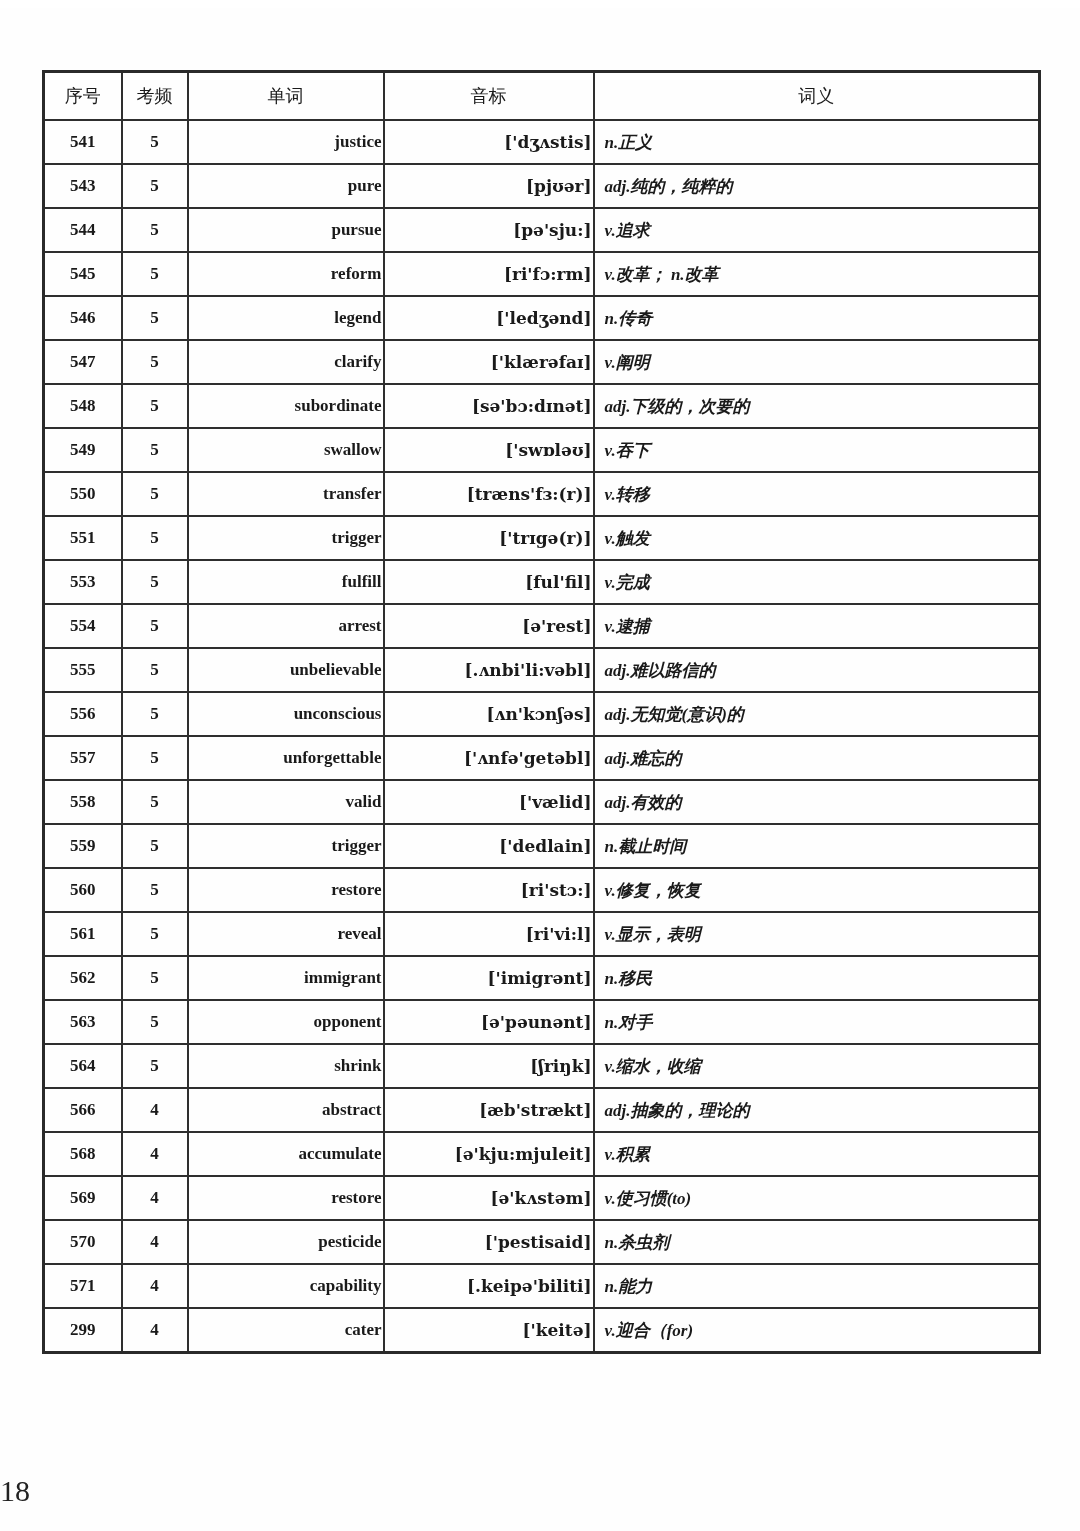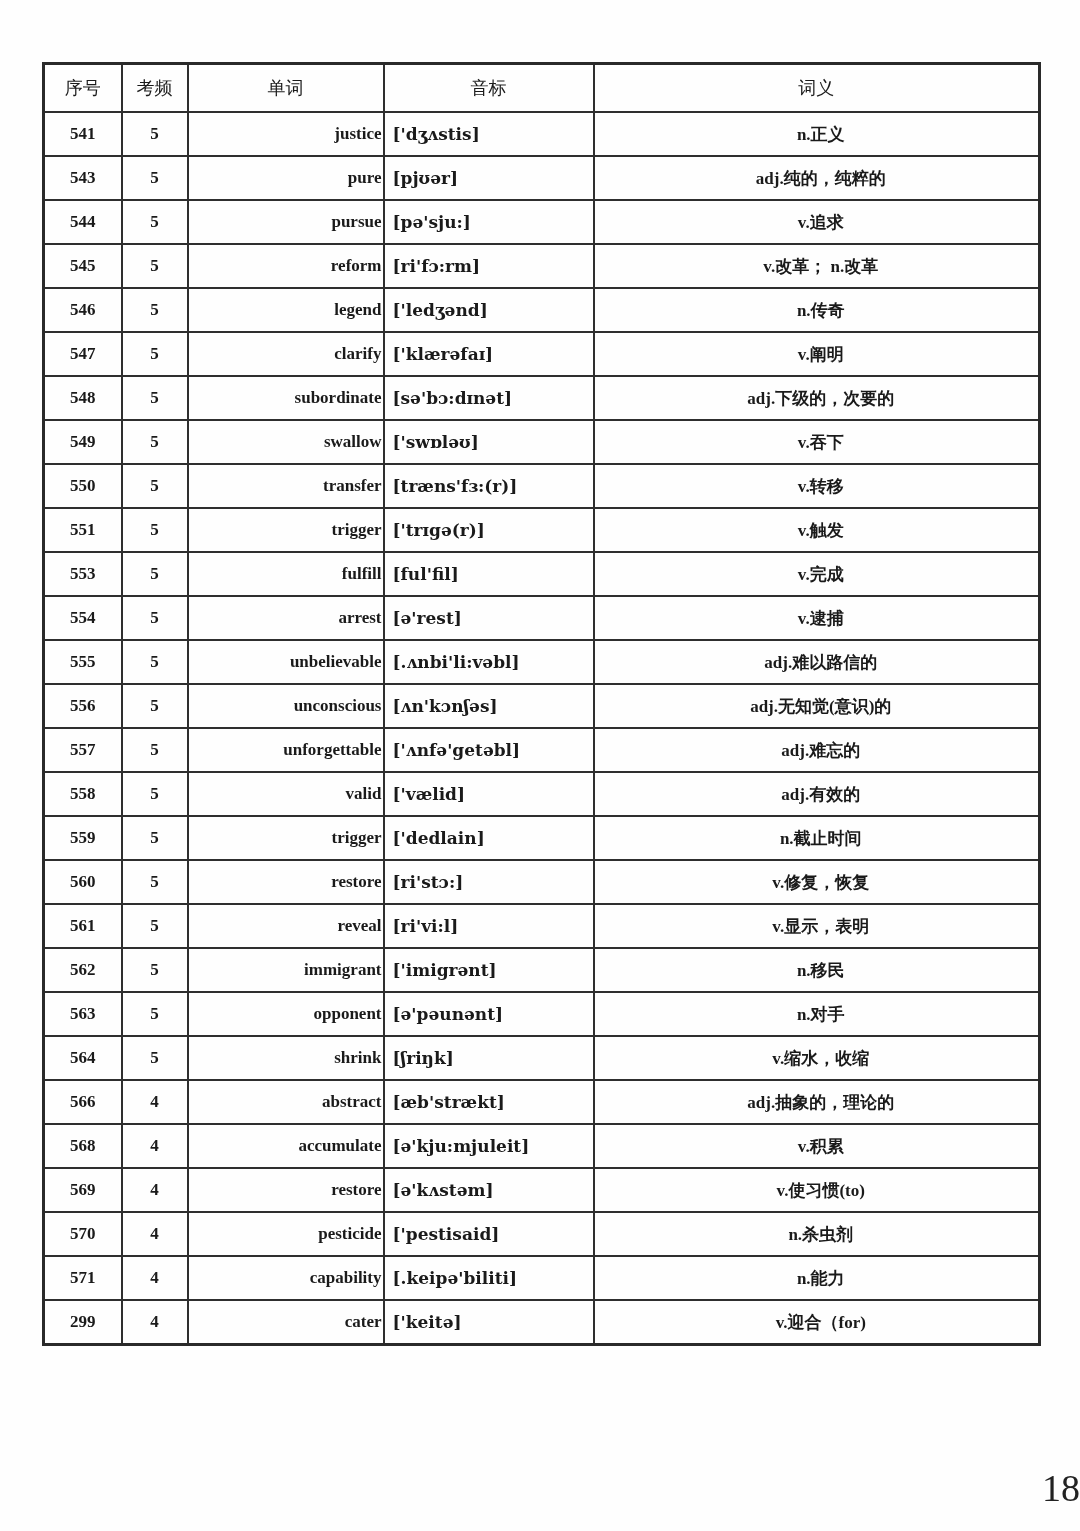--- a/index.html
+++ b/index.html
@@ -11,20 +11,21 @@
     width: 1080px;
     height: 1531px;
     position: relative;
     font-family: "Liberation Serif", "DejaVu Serif", serif;
     color: #1a1a1a;
   }
   .page {
     position: absolute;
     inset: 0;
     background: #fefefe;
+    margin-top: 8px;
   }
   table.vocab {
     position: absolute;
     left: 42px;
     top: 62px;
     width: 996px;
     border-collapse: collapse;
     table-layout: fixed;
     border: 3px solid #2a2a2a;
   }
@@ -53,38 +54,39 @@
   td.cell-no, td.cell-freq {
     text-align: center;
     font-weight: bold;
   }
   td.cell-word {
     text-align: right;
     padding-left: 14px;
     font-weight: bold;
   }
   td.cell-phon {
-    text-align: left;
-    padding-left: 8px;
+    text-align: right;
+    padding-left: 0;
     font-weight: bold;
     font-family: "DejaVu Serif", "Liberation Serif", serif;
     font-size: 16px;
   }
   td.cell-mean {
-    text-align: center;
+    text-align: left;
     padding-left: 10px;
     font-weight: bold;
+    font-style: italic;
   }
   .page-number {
     position: absolute;
     left: 0;
     width: 1080px;
     top: 1466px;
-    text-align: right;
-    font-size: 38px;
+    text-align: left;
+    font-size: 30px;
     font-weight: normal;
     color: #222;
   }
 </style>
 </head>
 <body>
 
 <div class="page">
 
   <table class="vocab">

